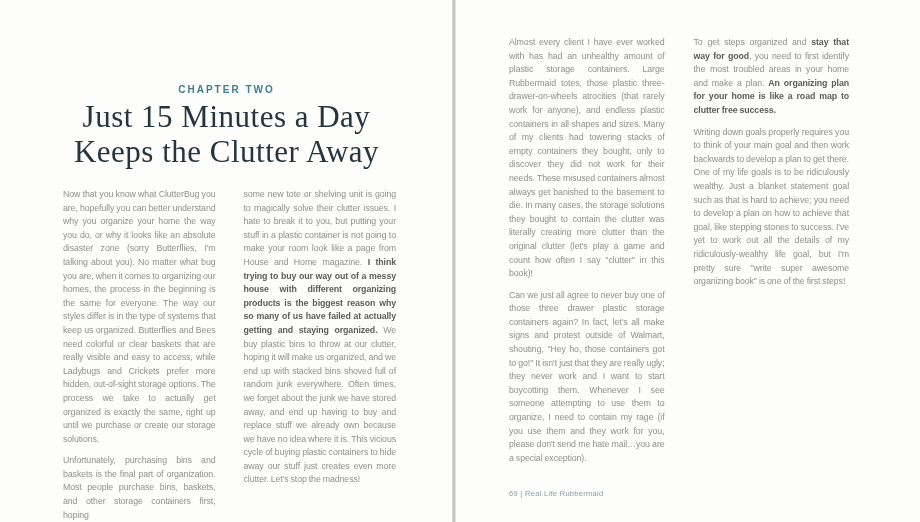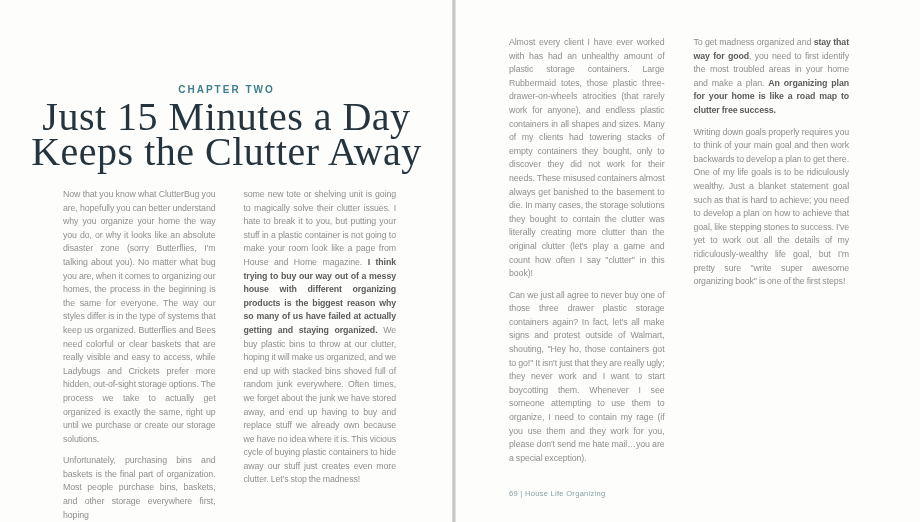--- a/index.html
+++ b/index.html
@@ -23,21 +23,21 @@
     text-align: center;
     font-size: 10px; font-weight: bold;
     letter-spacing: 2px;
     color: var(--accent, #3e7e8d);
   }
   .title {
     position: absolute; top: 99px; left: 0; width: 100%;
     text-align: center;
     font-family: "Liberation Serif", "DejaVu Serif", serif;
     font-weight: 400;
-    font-size: 40px; line-height: 35px;
+    font-size: 31px; line-height: 35px;
     letter-spacing: 0.5px;
     color: var(--title, #26343e);
   }
   .title .title-line { display: block; }
   .columns {
     position: absolute;
     display: flex;
   }
   .page-left .columns  { top: 188px; left: 63px;  width: 333px; gap: 28px; justify-content: flex-end; }
   .page-right .columns { top: 36px;  left: 53px;  width: 340px; gap: 29px; }
@@ -70,39 +70,39 @@
 
   <div class="page page-left">
     <div class="chapter-label">CHAPTER TWO</div>
     <h1 class="title">
       <span class="title-line">Just 15 Minutes a Day</span>
       <span class="title-line">Keeps the Clutter Away</span>
     </h1>
     <div class="columns">
       <div class="col">
           <p><span>Now that you know what ClutterBug you are, hopefully you can better understand why you organize your home the way you do, or why it looks like an absolute disaster zone (sorry Butterflies, I'm talking about you). No matter what bug you are, when it comes to organizing our homes, the process in the beginning is the same for everyone. The way our styles differ is in the type of systems that keep us organized. Butterflies and Bees need colorful or clear baskets that are really visible and easy to access, while Ladybugs and Crickets prefer more hidden, out-of-sight storage options. The process we take to actually get organized is exactly the same, right up until we purchase or create our storage solutions.</span></p>
-          <p><span>Unfortunately, purchasing bins and baskets is the final part of organization. Most people purchase bins, baskets, and other storage everywhere first, hoping</span></p>
+          <p><span>Unfortunately, purchasing bins and baskets is the final part of organization. Most people purchase bins, baskets, and other storage containers first, hoping</span></p>
         </div>
       <div class="col">
           <p><span>some new tote or shelving unit is going to magically solve their clutter issues. I hate to break it to you, but putting your stuff in a plastic container is not going to make your room look like a page from House and Home magazine. </span><span class="b">I think trying to buy our way out of a messy house with different organizing products is the biggest reason why so many of us have failed at actually getting and staying organized.</span><span> We buy plastic bins to throw at our clutter, hoping it will make us organized, and we end up with stacked bins shoved full of random junk everywhere. Often times, we forget about the junk we have stored away, and end up having to buy and replace stuff we already own because we have no idea where it is. This vicious cycle of buying plastic containers to hide away our stuff just creates even more clutter. Let's stop the madness!</span></p>
         </div>
     </div>
   </div>
 
   <div class="spine"></div>
 
   <div class="page page-right">
     <div class="columns">
       <div class="col">
           <p><span>Almost every client I have ever worked with has had an unhealthy amount of plastic storage containers. Large Rubbermaid totes, those plastic three-drawer-on-wheels atrocities (that rarely work for anyone), and endless plastic containers in all shapes and sizes. Many of my clients had towering stacks of empty containers they bought, only to discover they did not work for their needs. These misused containers almost always get banished to the basement to die. In many cases, the storage solutions they bought to contain the clutter was literally creating more clutter than the original clutter (let's play a game and count how often I say "clutter" in this book)!</span></p>
           <p><span>Can we just all agree to never buy one of those three drawer plastic storage containers again? In fact, let's all make signs and protest outside of Walmart, shouting, "Hey ho, those containers got to go!" It isn't just that they are really ugly; they never work and I want to start boycotting them. Whenever I see someone attempting to use them to organize, I need to contain my rage (if you use them and they work for you, please don't send me hate mail…you are a special exception).</span></p>
         </div>
       <div class="col">
-          <p><span>To get madness organized and </span><span class="b">stay that way for good</span><span>, you need to first identify the most troubled areas in your home and make a plan. </span><span class="b">An organizing plan for your home is like a road map to clutter free success.</span></p>
+          <p><span>To get steps organized and </span><span class="b">stay that way for good</span><span>, you need to first identify the most troubled areas in your home and make a plan. </span><span class="b">An organizing plan for your home is like a road map to clutter free success.</span></p>
           <p><span>Writing down goals properly requires you to think of your main goal and then work backwards to develop a plan to get there. One of my life goals is to be ridiculously wealthy. Just a blanket statement goal such as that is hard to achieve; you need to develop a plan on how to achieve that goal, like stepping stones to success. I've yet to work out all the details of my ridiculously-wealthy life goal, but I'm pretty sure "write super awesome organizing book" is one of the first steps!</span></p>
         </div>
     </div>
     <div class="footer">
-      <span>69</span><span> | </span><span>House Life Organizing</span>
+      <span>69</span><span> | </span><span>Real Life Rubbermaid</span>
     </div>
   </div>
 
 </div>
 
 </body></html>

